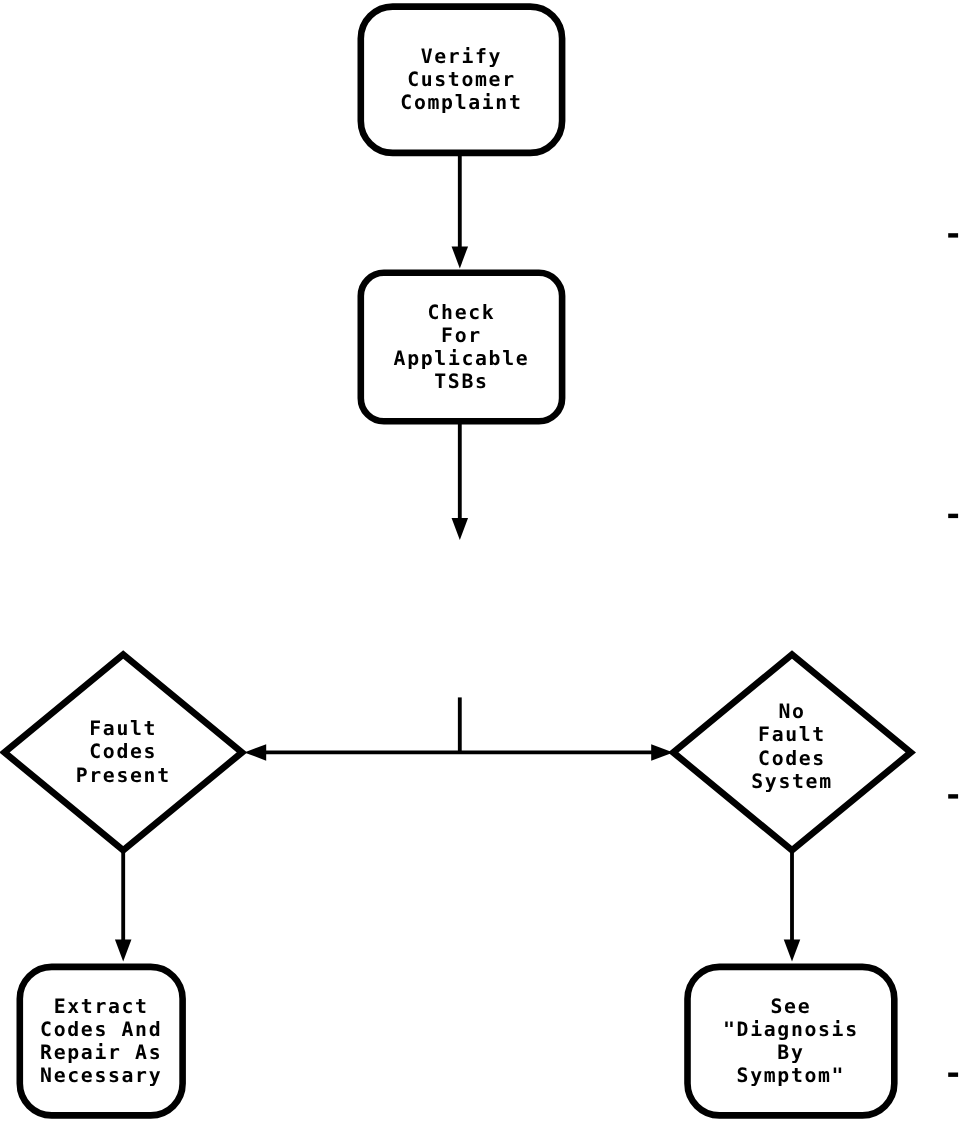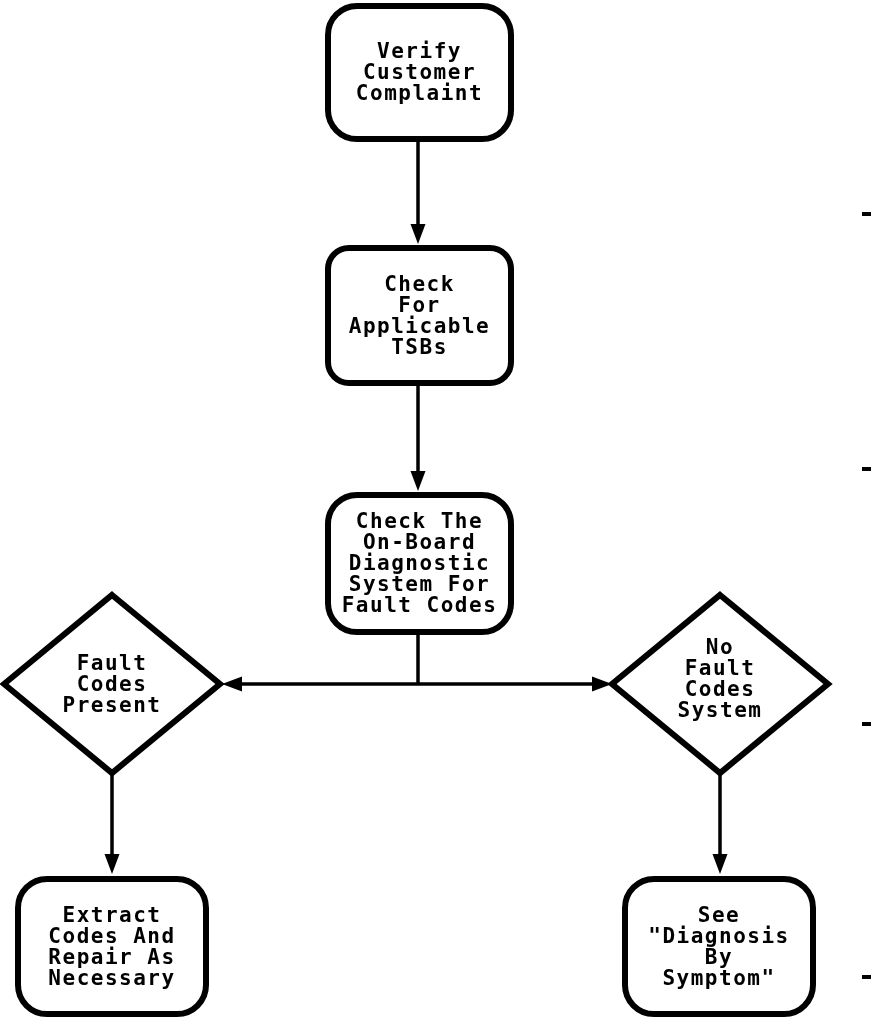--- a/index.html
+++ b/index.html
@@ -24,35 +24,35 @@
     border: 6px solid #000000;
     border-radius: 32px;
     background: #ffffff;
     display: flex;
     align-items: center;
     justify-content: center;
   }
   .label {
     font-family: "DejaVu Sans Mono", monospace;
     font-weight: bold;
-    font-size: 21px;
+    font-size: 18px;
     line-height: 21px;
     letter-spacing: 1.5px;
     white-space: pre-line;
     text-align: center;
     color: #000000;
   }
   .diamond-label {
     position: absolute;
     transform: translate(-50%, -50%);
   }
   #node-verify  { left: 325px; top: 3px;   width: 189px; height: 139px; }
   #node-tsbs    { left: 325px; top: 245px; width: 189px; height: 141px; border-radius: 24px; }
   #node-obd     { left: 325px; top: 492px; width: 189px; height: 143px; }
-  #node-extract { left: 15px;  top: 876px; width: 194px; height: 141px; }
+  #node-extract { left: 15px;  top: 876px; width: 154px; height: 141px; }
   #node-see     { left: 622px; top: 876px; width: 194px; height: 141px; }
   #label-fault-present    { left: 112px; top: 684px; }
   #label-no-fault-present { left: 720px; top: 679px; }
 </style>
 </head>
 <body>
 
 <div class="canvas">
 
   <svg class="wires" viewBox="0 0 880 1026">
@@ -86,27 +86,20 @@
 Complaint</div>
   </div>
 
   <div class="node" id="node-tsbs">
     <div class="label">Check
 For
 Applicable
 TSBs</div>
   </div>
 
-  <div class="node" id="node-obd">
-    <div class="label">Check The
-On-Board
-Diagnostic
-System For
-Fault Codes</div>
-  </div>
 
   <div class="node" id="node-extract">
     <div class="label">Extract
 Codes And
 Repair As
 Necessary</div>
   </div>
 
   <div class="node" id="node-see">
     <div class="label">See

